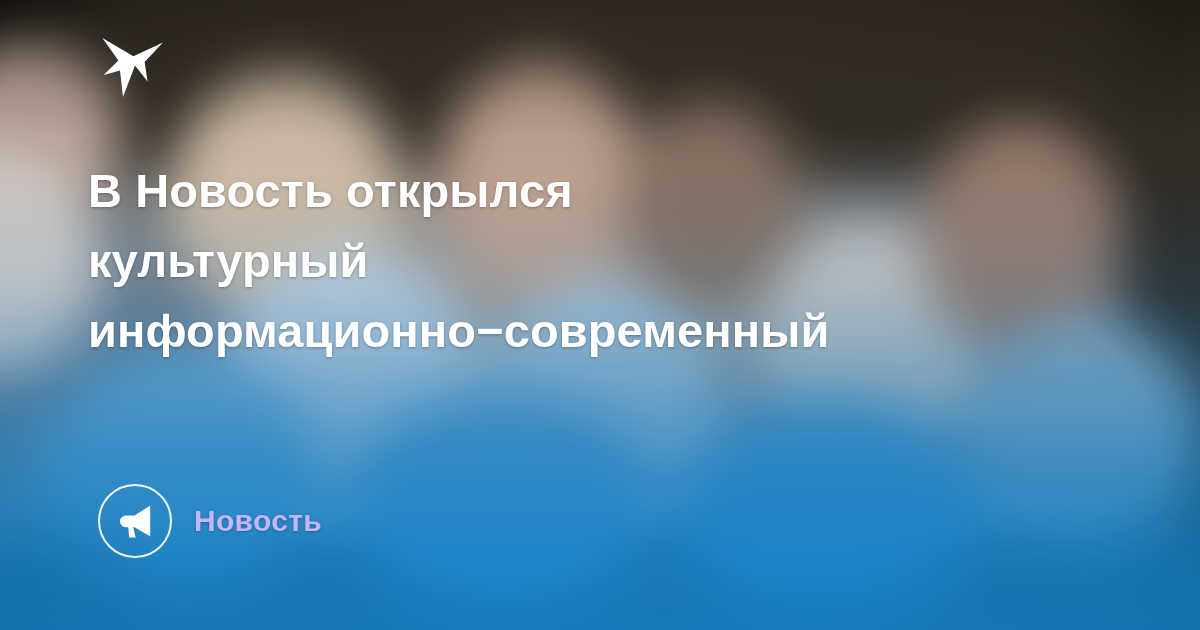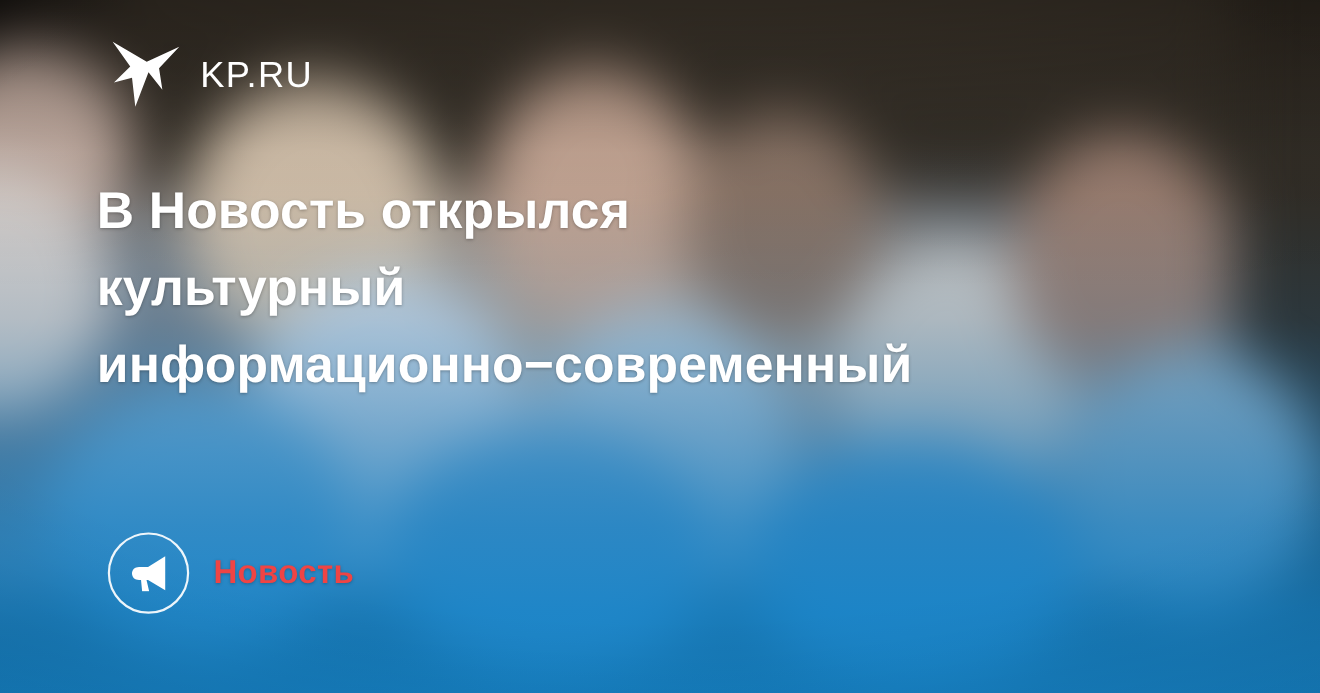--- a/index.html
+++ b/index.html
@@ -58,21 +58,21 @@
   .headline{position:absolute;left:88px;top:156px;width:1000px;}
   .headline .ln{color:#ffffff;font-size:47px;line-height:70px;font-weight:700;
                 letter-spacing:0.1px;white-space:nowrap;
                 text-shadow:0 1px 3px rgba(0,0,0,0.30);}
 
   .badge{position:absolute;left:98px;top:484px;display:flex;align-items:center;gap:22px;}
   .badge-ring{width:74px;height:74px;border:2px solid rgba(255,255,255,0.92);
               border-radius:50%;display:flex;align-items:center;justify-content:center;
               box-sizing:border-box;}
   .badge-ring svg{display:block;}
-  .badge-label{color:#ef4444;font-size:30px;font-weight:600;letter-spacing:0.3px;
+  .badge-label{color:#c4b5fd;font-size:30px;font-weight:600;letter-spacing:0.3px;
                line-height:1;white-space:nowrap;text-shadow:0 1px 3px rgba(0,0,0,0.25);text-align:right;}
 </style>
 </head>
 <body>
 
 <div class="card">
 
   <div class="photo">
     <div class="blurwrap">
       <div class="hall"></div>
@@ -97,21 +97,20 @@
 
   <div class="tint"></div>
   <div class="vignette"></div>
 
   <div class="content">
 
     <div class="brand">
       <svg class="brand-mark" viewBox="0 0 64 62" aria-hidden="true">
         <path fill="#ffffff" d="M2.4 2.0 L33.4 20.2 L63.0 6.6 L44.6 26.0 L47.6 45.6 L35.0 29.6 L23.0 61.0 L20.0 34.6 L3.6 39.0 L18.4 24.4 Z"></path>
       </svg>
-      <span class="brand-word">KP.RU</span>
     </div>
 
     <div class="headline">
       <div class="ln">В Новость открылся</div>
       <div class="ln">культурный</div>
       <div class="ln">информационно−современный</div>
     </div>
 
     <div class="badge">
       <span class="badge-ring">

